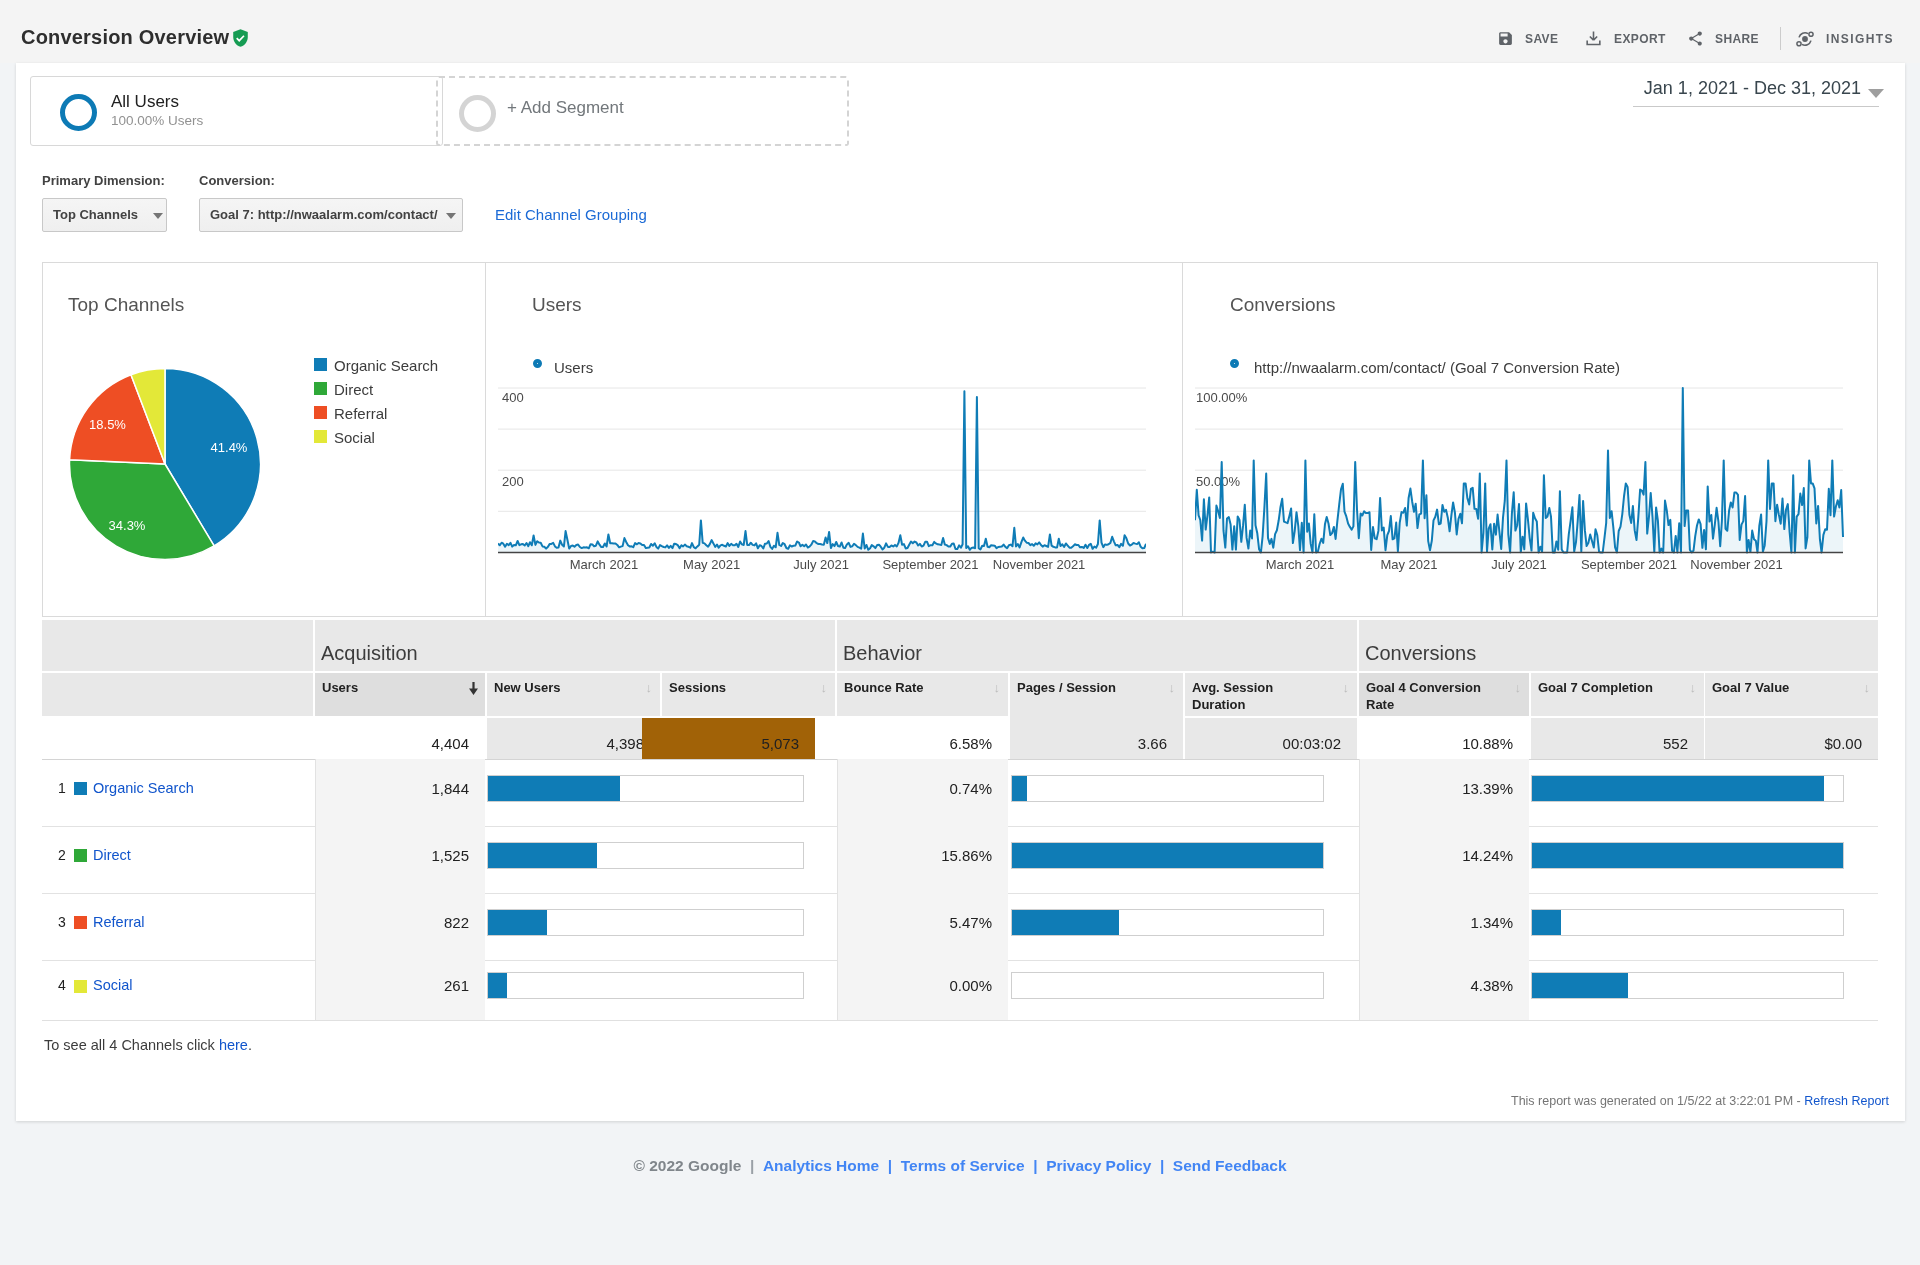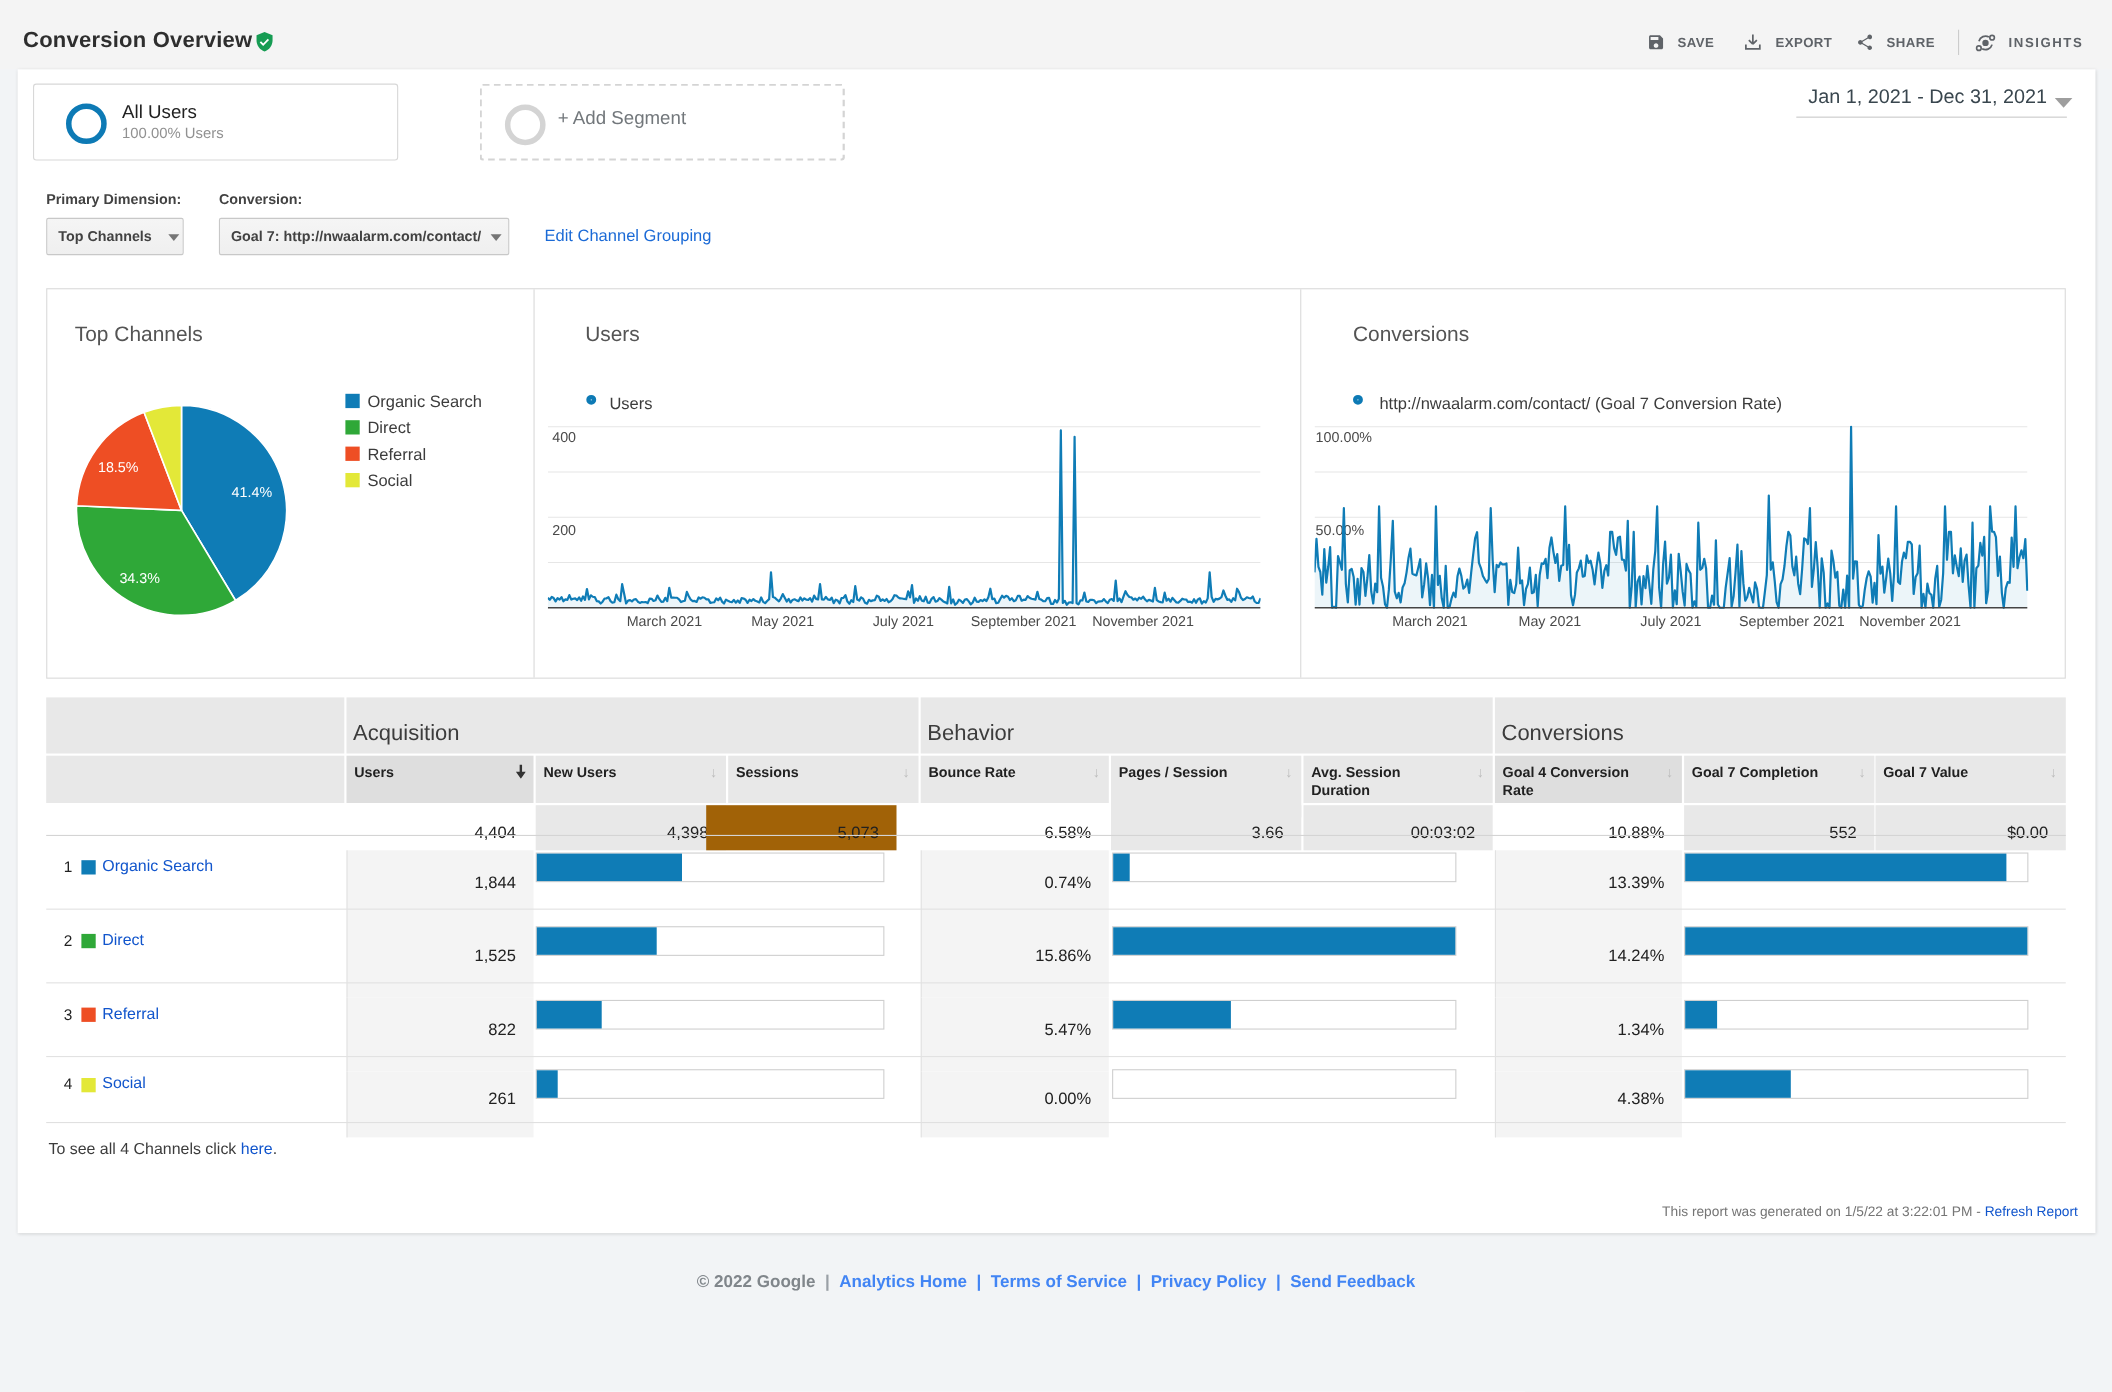--- a/index.html
+++ b/index.html
@@ -4,21 +4,21 @@
 * { margin:0; padding:0; box-sizing:border-box; }
 html,body { width:1920px; height:1265px; background:#f2f4f6; font-family:"Liberation Sans",sans-serif; position:relative; overflow:hidden; }
 #hdr { position:absolute; left:0; top:0; width:1920px; height:63px; background:#f4f4f4; }
 #title { position:absolute; left:21px; top:26px; font-size:20px; font-weight:bold; color:#2e2e2e; letter-spacing:.2px; }
 #shield { position:absolute; left:231px; top:27px; }
 .act { position:absolute; top:7px; height:63px; display:flex; align-items:center; }
 .act svg { display:block; }
 .actlab { font-size:12px; font-weight:bold; color:#5f6368; letter-spacing:.4px; margin-left:11px; }
 #vline { position:absolute; left:1780px; top:27px; height:23px; width:1px; background:#ccc; }
 #card { position:absolute; left:16px; top:63px; width:1889px; height:1058px; background:#fff; box-shadow:0 1px 3px rgba(0,0,0,.14); }
-.segc { position:absolute; top:13px; width:332px; height:70px; border-radius:3px; }
+.segc { position:absolute; top:13px; width:413px; height:70px; border-radius:3px; }
 #seg1 { left:14px; border:1px solid #d8d8d8; }
 #seg2 { left:420px; border:2px dashed #d4d4d4;text-decoration:underline; }
 .ring { position:absolute; left:29px; top:17px; width:37px; height:37px; border-radius:50%; }
 #seg1 .ring { border:5.5px solid #0d7ab5; }
 #seg2 .ring { left:21px; border:5.5px solid #d4d4d4; }
 #seg1 .l1 { position:absolute; left:80px; top:15px; font-size:17px; color:#212121; }
 #seg1 .l2 { position:absolute; left:80px; top:36px; font-size:13.5px; color:#919191; }
 #seg2 .l1 { position:absolute; left:69px; top:20px; font-size:17px; color:#72777b; }
 #dates { position:absolute; top:15px; right:44px; font-size:18px; color:#39464e; }
 #datetri { position:absolute; top:26px; right:21px; width:0; height:0; border-left:8.5px solid transparent; border-right:8.5px solid transparent; border-top:9.5px solid #9e9e9e; }
@@ -29,21 +29,21 @@
 #editlink { position:absolute; left:479px; top:143px; font-size:15px; color:#1b6ad6; }
 #panel { position:absolute; left:26px; top:199px; width:1836px; height:355px; border:1px solid #dadada; }
 .psep { position:absolute; top:0; height:100%; width:1px; background:#dadada; }
 .ctitle { position:absolute; top:31px; font-size:19px; color:#545454; }
 .legsq { position:absolute; width:13px; height:13px; }
 .legtx { position:absolute; font-size:15px; color:#3c3c3c; }
 .donut { position:absolute; width:9px; height:9px; border:4px solid #0d7ab5; border-radius:50%; }
 .ylab { position:absolute; font-size:13px; color:#4a4a4a; }
 .mlab { position:absolute; top:294px; width:140px; text-align:center; font-size:13px; color:#4a4a4a; }
 #table { position:absolute; left:26px; top:557px; width:1836px; height:401px; }
-.tcell { position:absolute;margin-top:14px; }
+.tcell { position:absolute; }
 .ghdr { background:#e8e8e8; }
 .glab { position:absolute; left:6px; top:22px; font-size:20px; color:#3c3c3c; }
 .chdr { background:#e8e8e8; }
 .chdr.dark { background:#dedede; }
 .hlab { position:absolute; left:7px; top:7px; font-size:13px; font-weight:bold; color:#212121; line-height:16.5px; display:block; max-width:130px; }
 .sortd { position:absolute; right:7px; top:8px; }
 .sortl { position:absolute; right:8px; top:7px; font-size:13px; color:#bcbcbc; }
 .valc .num { position:absolute; right:16px; top:50%; margin-top:-13px; font-size:15px; color:#212121; }
 .sumc .num { position:absolute; right:16px; top:17px; font-size:15px; color:#212121; }
 .valc { background:#f4f4f4; border-left:1px solid #e2e2e2; }

